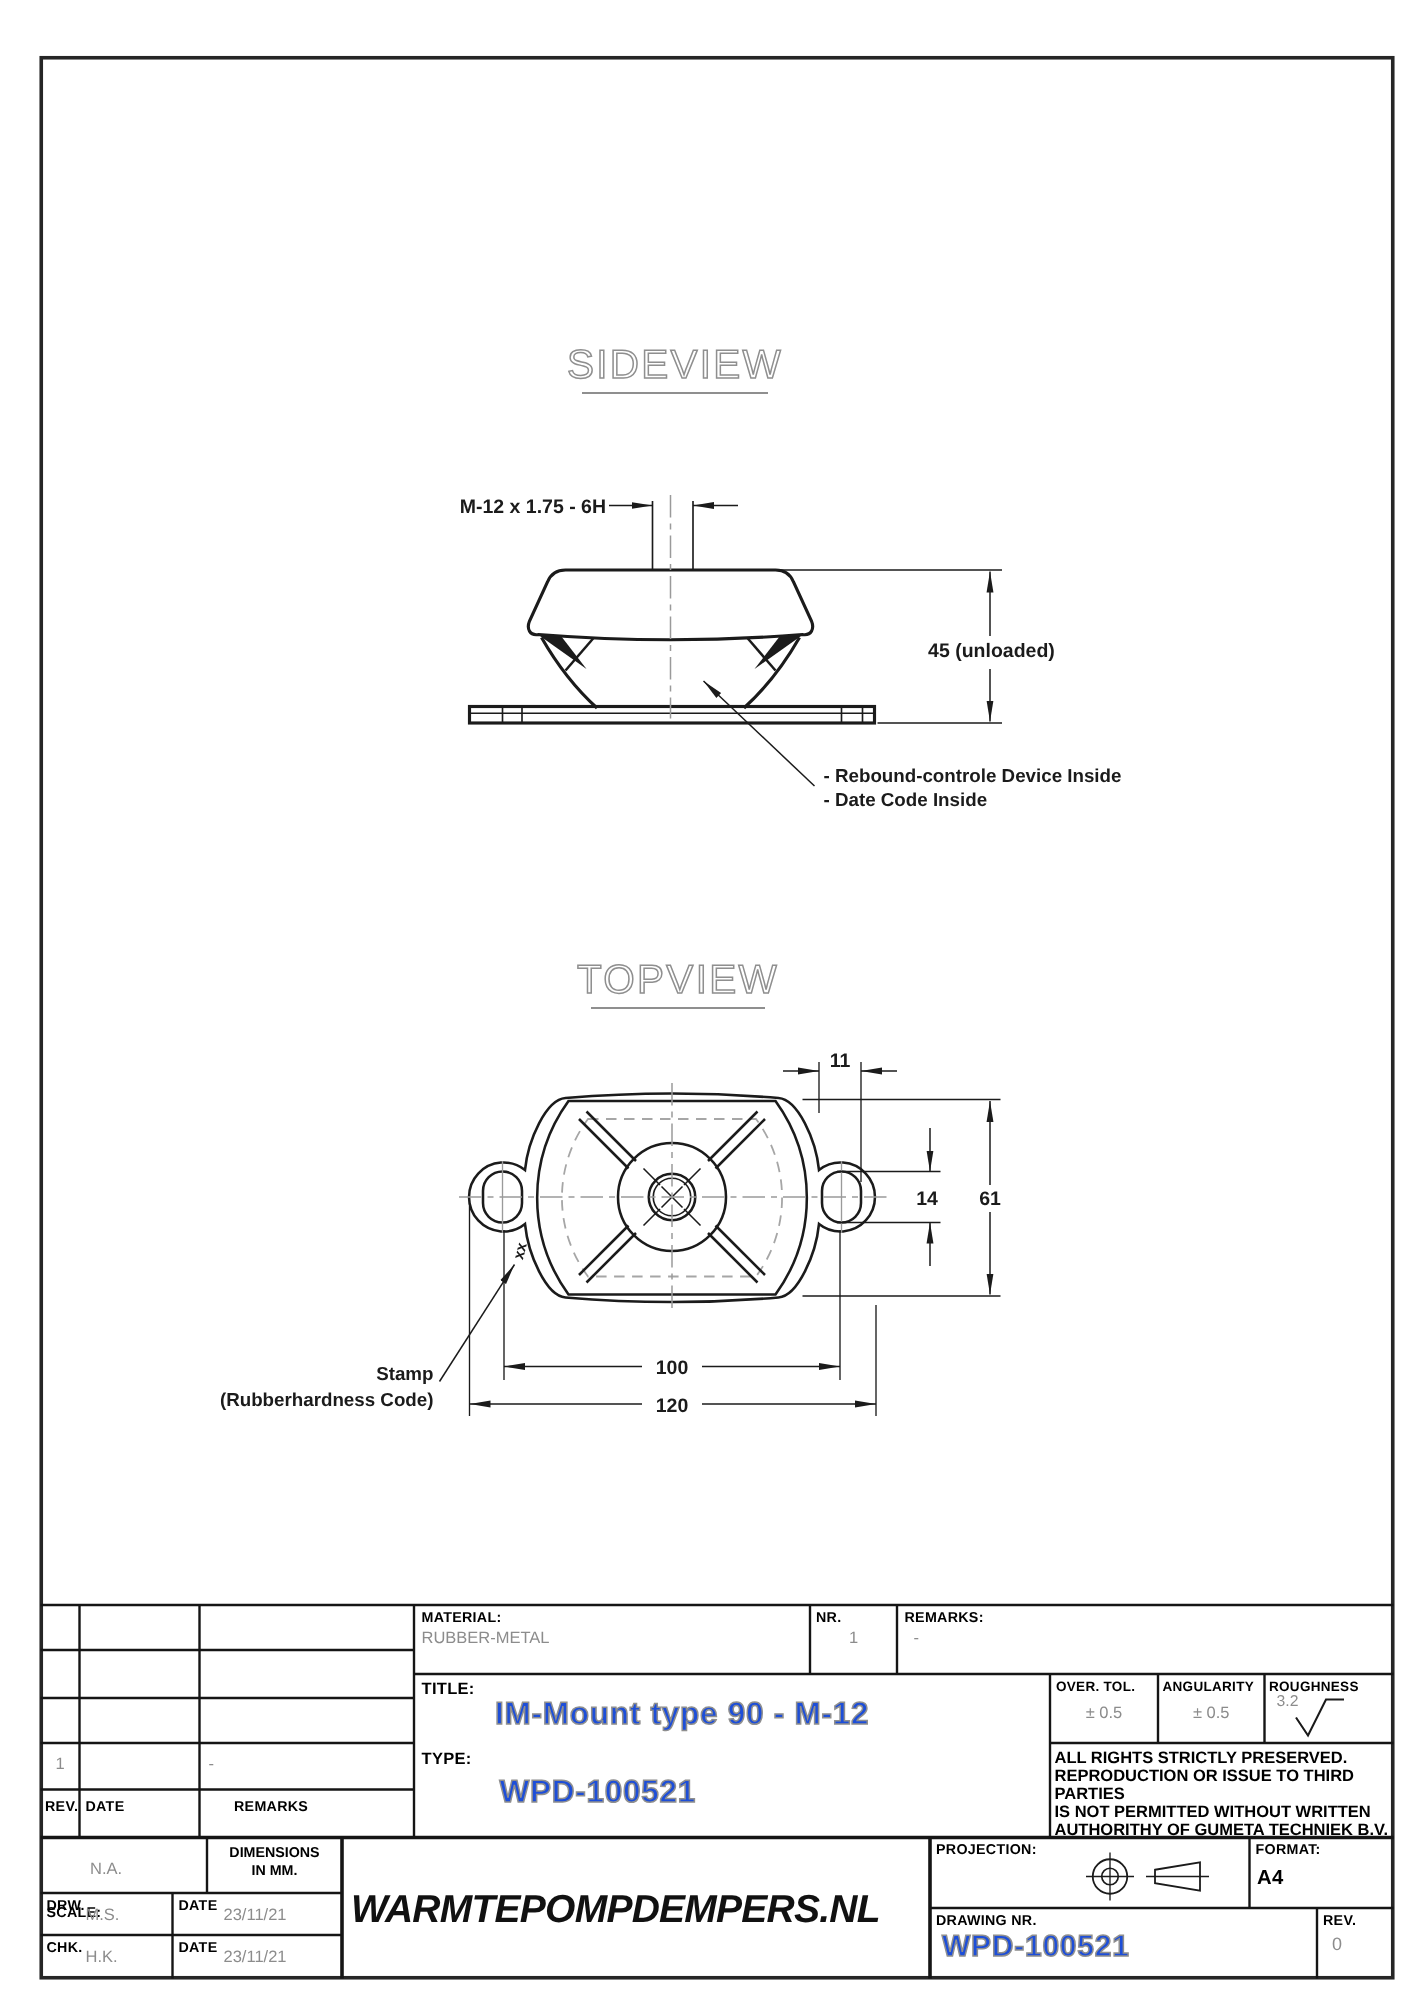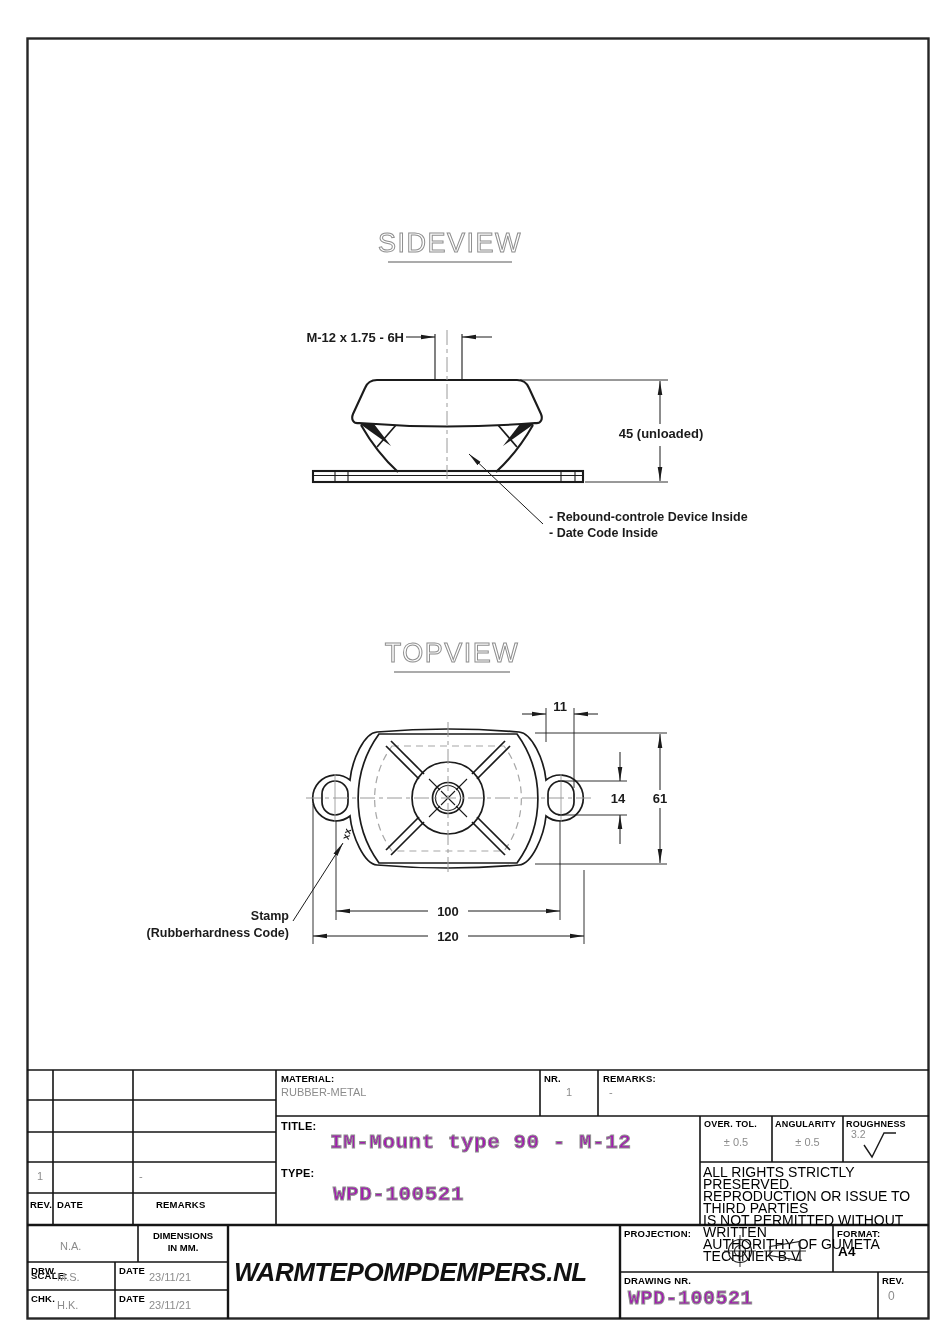--- a/index.html
+++ b/index.html
@@ -1,22 +1,22 @@
 <!DOCTYPE html>
 <html><head>
 <meta charset="utf-8">
 <style>
   html,body{margin:0;padding:0;background:#fff;}
   body{width:950px;height:1344px;position:relative;font-family:"Liberation Sans",sans-serif;overflow:hidden;}
   svg{position:absolute;left:0;top:0;}
   .tb-label{position:absolute;font-weight:bold;font-size:9.5px;color:#000;white-space:nowrap;letter-spacing:.2px;}
   .tb-label.md{font-size:11px;}
   .tb-value{position:absolute;color:#8c8c8c;font-size:11px;white-space:nowrap;}
-  .outline-val{position:absolute;color:#a21caf;-webkit-text-stroke:1px #8f8f8f;white-space:nowrap;font-weight:bold;letter-spacing:.5px;font-family:Liberation Mono, monospace;}
-  .legal{position:absolute;left:703px;top:1166px;width:224px;font-weight:normal;font-size:14px;line-height:12px;color:#000;}
+  .outline-val{position:absolute;color:#1d4ed8;-webkit-text-stroke:1px #8f8f8f;white-space:nowrap;font-weight:bold;letter-spacing:.5px;}
+  .legal{position:absolute;left:703px;top:1166px;width:224px;font-weight:bold;font-size:11px;line-height:12px;color:#000;}
   .company{position:absolute;left:234px;top:1225px;width:382px;height:94px;display:flex;flex-direction:column;justify-content:space-evenly;}
   .company span{font-style:italic;font-weight:bold;font-size:26px;color:#111;letter-spacing:-0.5px;white-space:nowrap;}
   .dims-cell{position:absolute;left:138px;top:1230px;width:90px;text-align:center;font-weight:bold;font-size:9.5px;line-height:12px;color:#000;}
   .center-cell{text-align:center;}
   
   .ln{stroke:#1b1b1b;stroke-width:1.7;fill:none;}
   .lnw{stroke:#1b1b1b;stroke-width:1.7;fill:#fff;}
   .thk{stroke-width:2.1;}
   .thin{stroke:#1b1b1b;stroke-width:1.1;fill:none;}
   .ext{stroke:#1b1b1b;stroke-width:0.9;fill:none;}

